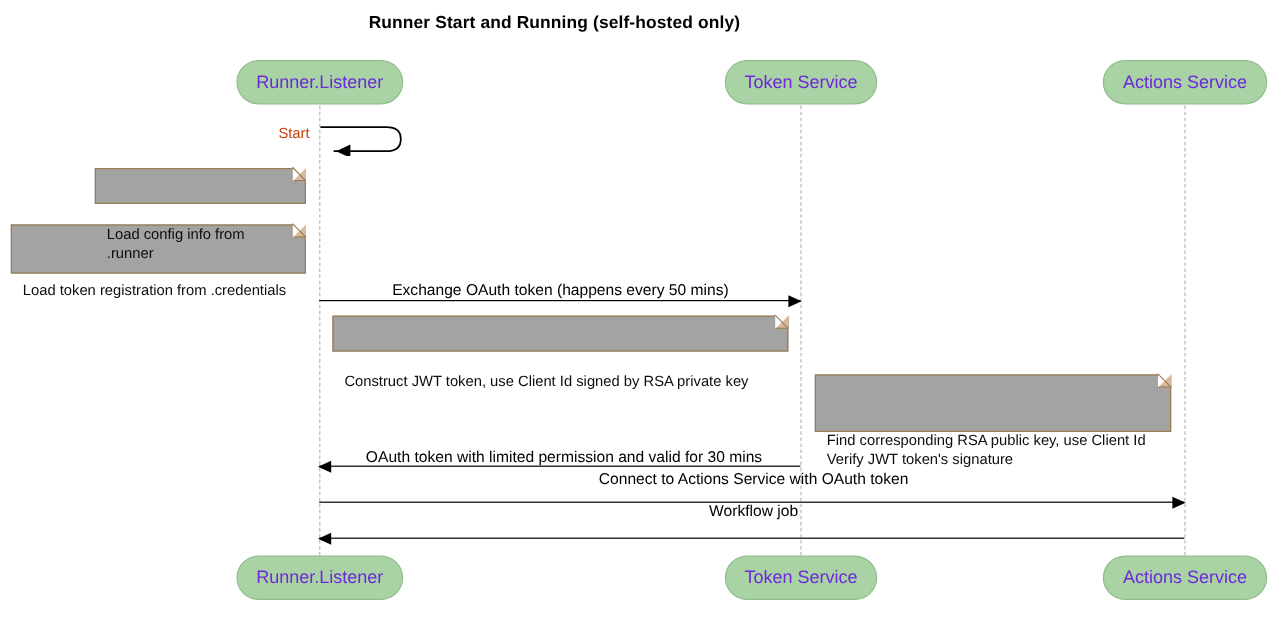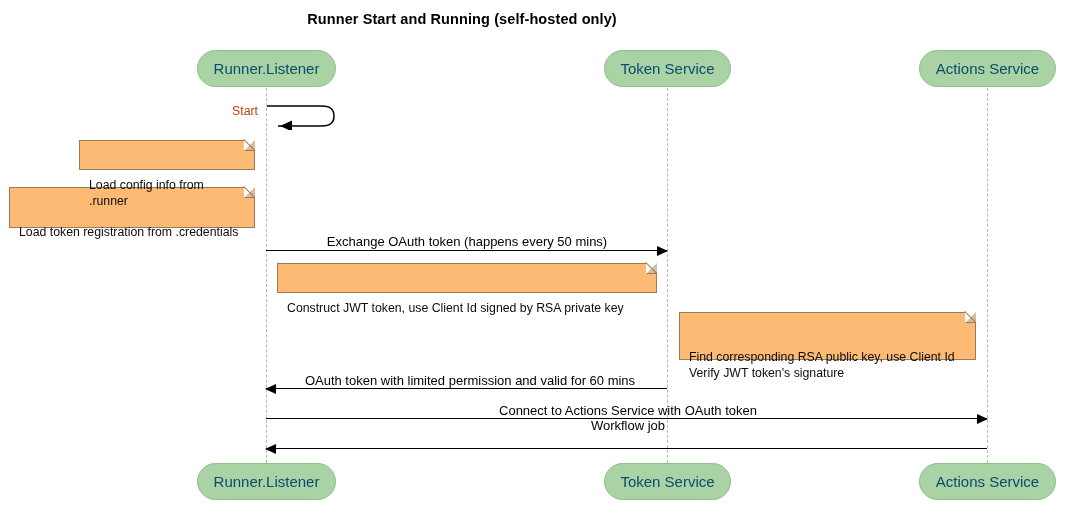--- a/index.html
+++ b/index.html
@@ -47,33 +47,33 @@
     position: absolute;
     height: 37px;
     background: #a9d3a5;
     border: 1px solid #8fbe8b;
     border-radius: 19px;
     display: flex;
     align-items: center;
     justify-content: center;
     box-sizing: border-box;
     font-size: 15px;
-    color: #0c4a6e;
+    color: #6d28d9;
     white-space: nowrap;
   }
 
   
   .note {
     position: absolute;
-    background: #fdba74;
+    background: #a3a3a3;
     border: 1px solid #9a7b52;
     box-sizing: border-box;
     font-size: 12.3px;
     color: #0d0d0d;
-    padding: 6px 9px 6px 9px;
+    padding: 16px 9px 6px 9px;
     line-height: 15.5px;
     white-space: pre-line;
   }
   .note .fold {
     position: absolute;
     top: -1px;
     right: -1px;
     width: 11px;
     height: 11px;
     background: #d8bb9c;
@@ -201,26 +201,26 @@
   </div>
 
   <div class="note" style="left:277px; top:263px; width:380px; height:30px;">
     <span class="fold"></span>
     <span class="note-text">Construct JWT token, use Client Id signed by RSA private key</span>
   </div>
 
   <div class="msg" style="left:266px; top:388px; width:401px;">
     <span class="arrowhead left"></span>
   </div>
-  <div class="msg-label" style="left:470px; top:373px;">OAuth token with limited permission and valid for 60 mins</div>
+  <div class="msg-label" style="left:470px; top:373px;">OAuth token with limited permission and valid for 30 mins</div>
 
   <div class="msg" style="left:266px; top:418px; width:721px;">
     <span class="arrowhead right"></span>
   </div>
-  <div class="msg-label" style="left:628px; top:403px;">Connect to Actions Service with OAuth token</div>
+  <div class="msg-label" style="left:628px; top:391px;">Connect to Actions Service with OAuth token</div>
 
   <div class="msg" style="left:266px; top:448px; width:721px;">
     <span class="arrowhead left"></span>
   </div>
   <div class="msg-label" style="left:628px; top:418px;">Workflow job</div>
 
   <div class="participant" style="left:197px; top:463px; width:139px;">
     <span>Runner.Listener</span>
   </div>
   <div class="participant" style="left:604px; top:463px; width:127px;">

